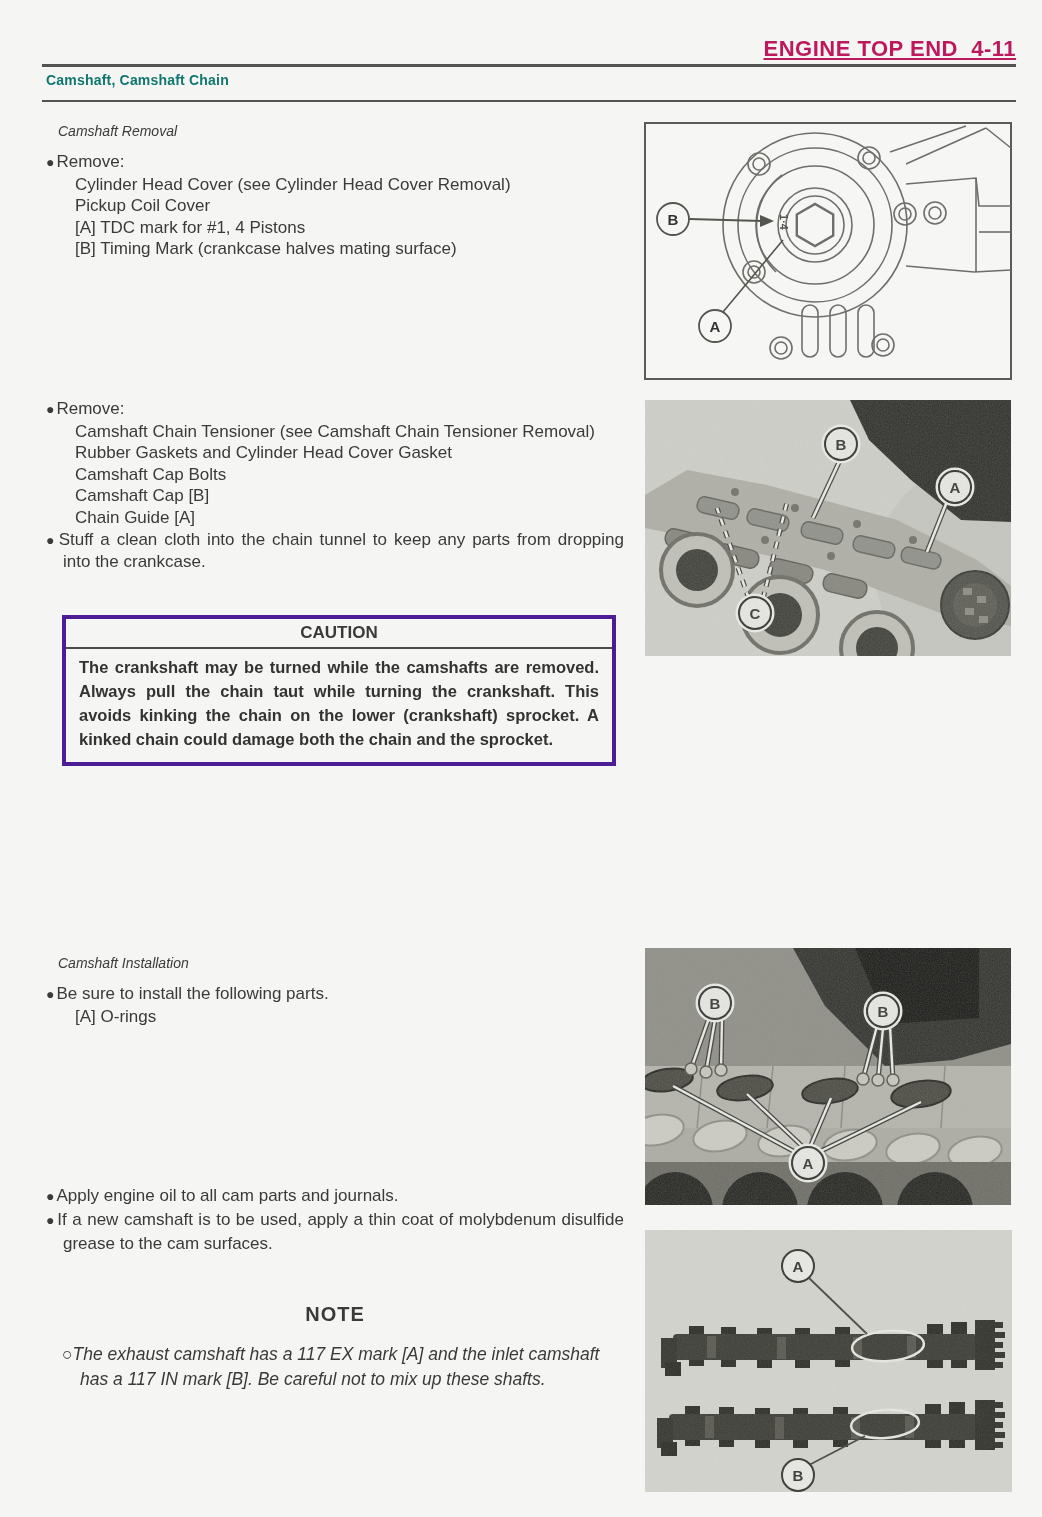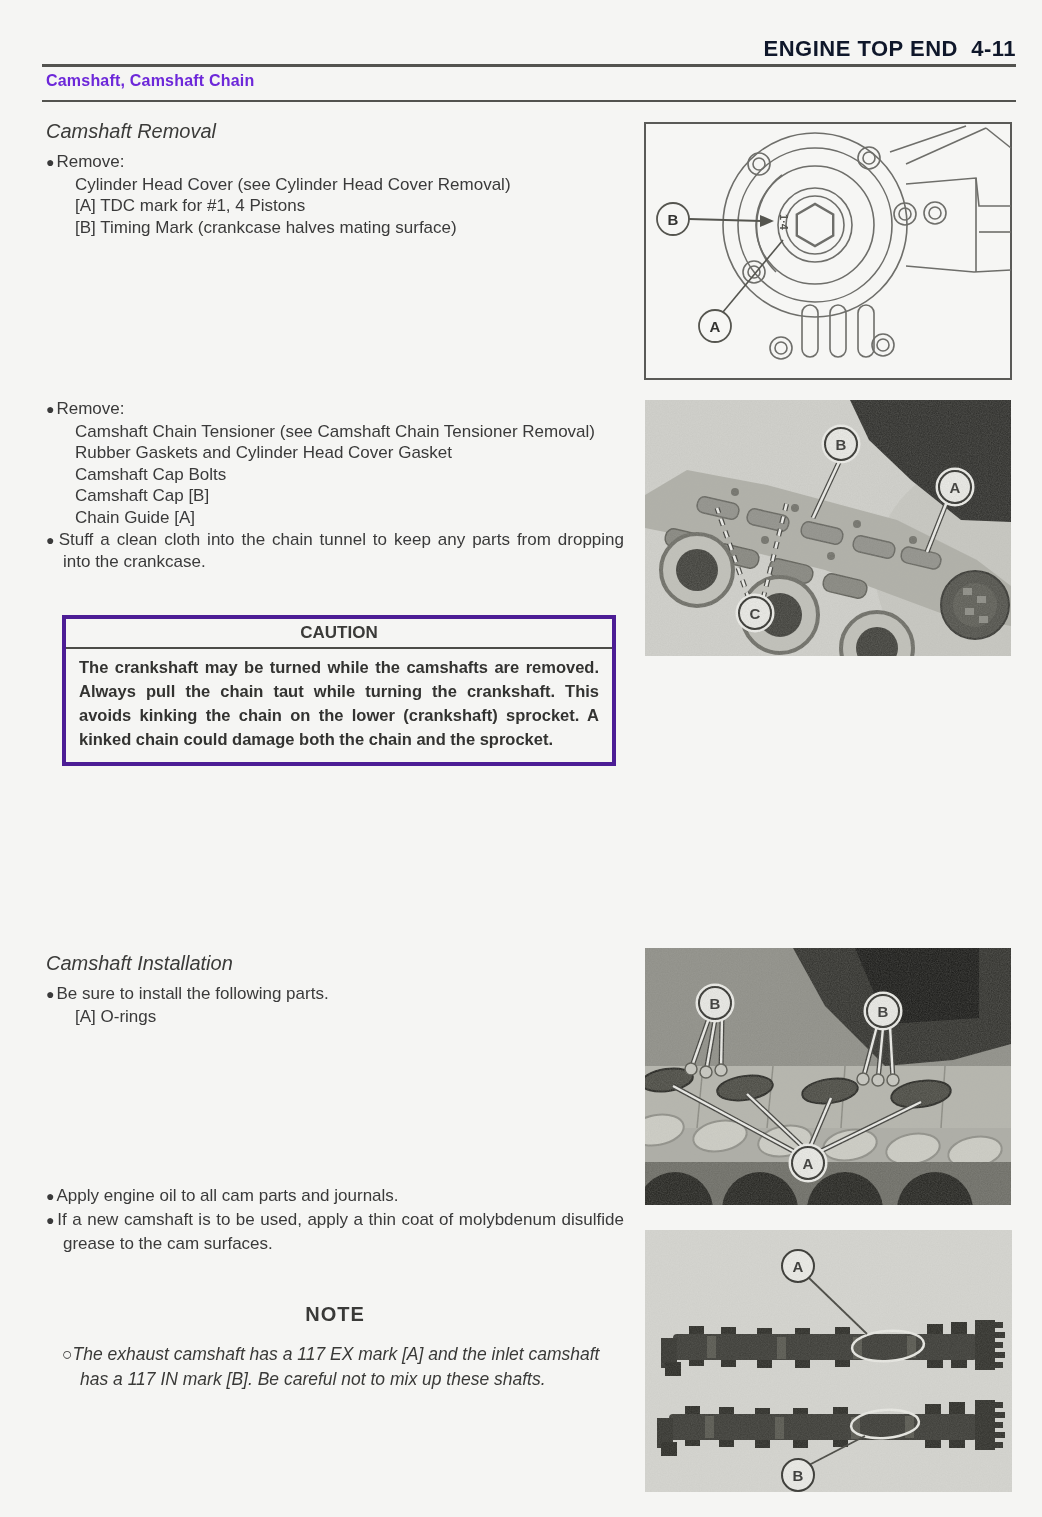--- a/index.html
+++ b/index.html
@@ -4,32 +4,32 @@
 <style>
   html,body{margin:0;padding:0;background:#e8e8e6;}
   .page{
     position:relative;width:1042px;height:1517px;margin:0 auto;
     background:#f5f5f3;overflow:hidden;
     font-family:"Liberation Sans","DejaVu Sans",sans-serif;color:#3a3a3a;
   }
   
   .pagehead{
     position:absolute;top:36px;right:26px;
-    font-weight:bold;font-size:22px;letter-spacing:.5px;color:#0f172a;white-space:pre;
+    font-weight:bold;font-size:22px;letter-spacing:.5px;color:#be185d;white-space:pre;text-decoration:underline;
   }
   .rule{position:absolute;left:42px;right:26px;background:#53534f;}
   .rule1{top:64px;height:3px;}
   .rule2{top:100px;height:2px;}
   .section-title{
     position:absolute;left:46px;top:72px;
-    font-weight:bold;font-size:16px;color:#6d28d9;letter-spacing:.2px;
+    font-weight:bold;font-size:14px;color:#0f766e;letter-spacing:.2px;
   }
   
   .col{position:absolute;left:46px;width:578px;font-size:17px;line-height:21.6px;}
-  .subhead{font-style:italic;font-size:20px;line-height:26px;color:#3b3b39;margin:0 0 7px 0;}
+  .subhead{font-style:italic;font-size:14px;line-height:26px;color:#3b3b39;margin:0 0 7px 12px;}
   .b-line{padding-left:17px;text-indent:-17px;}
   .bullet{font-size:14px;letter-spacing:2px;}
   .item{padding-left:29px;}
   .just{text-align:justify;}
   
   .caution{
     position:absolute;left:62px;top:615px;width:546px;
     border:4px solid #4c1d95;
   }
   .caution-head{
@@ -66,20 +66,21 @@
 
   <div class="pagehead">ENGINE TOP END  4-11</div>
   <div class="rule rule1"></div>
   <div class="section-title">Camshaft, Camshaft Chain</div>
   <div class="rule rule2"></div>
 
   <div class="col" style="top:118px;">
     <div class="subhead">Camshaft Removal</div>
     <div class="b-line"><span class="bullet">●</span><span>Remove:</span></div>
     <div class="item">Cylinder Head Cover (see Cylinder Head Cover Removal)</div>
+    <div class="item">Pickup Coil Cover</div>
     <div class="item">[A] TDC mark for #1, 4 Pistons</div>
     <div class="item">[B] Timing Mark (crankcase halves mating surface)</div>
   </div>
 
   <div class="col" style="top:398px;">
     <div class="b-line"><span class="bullet">●</span><span>Remove:</span></div>
     <div class="item">Camshaft Chain Tensioner (see Camshaft Chain Tensioner Removal)</div>
     <div class="item">Rubber Gaskets and Cylinder Head Cover Gasket</div>
     <div class="item">Camshaft Cap Bolts</div>
     <div class="item">Camshaft Cap [B]</div>

